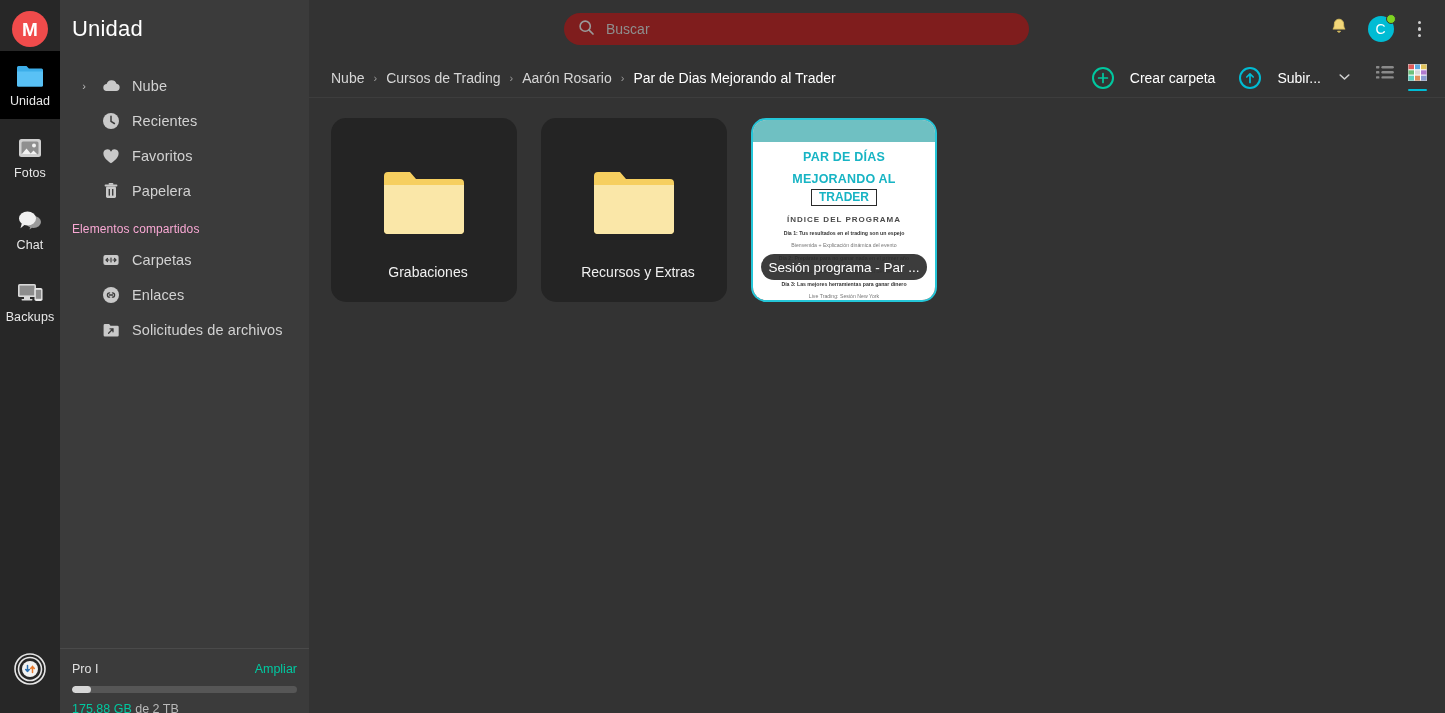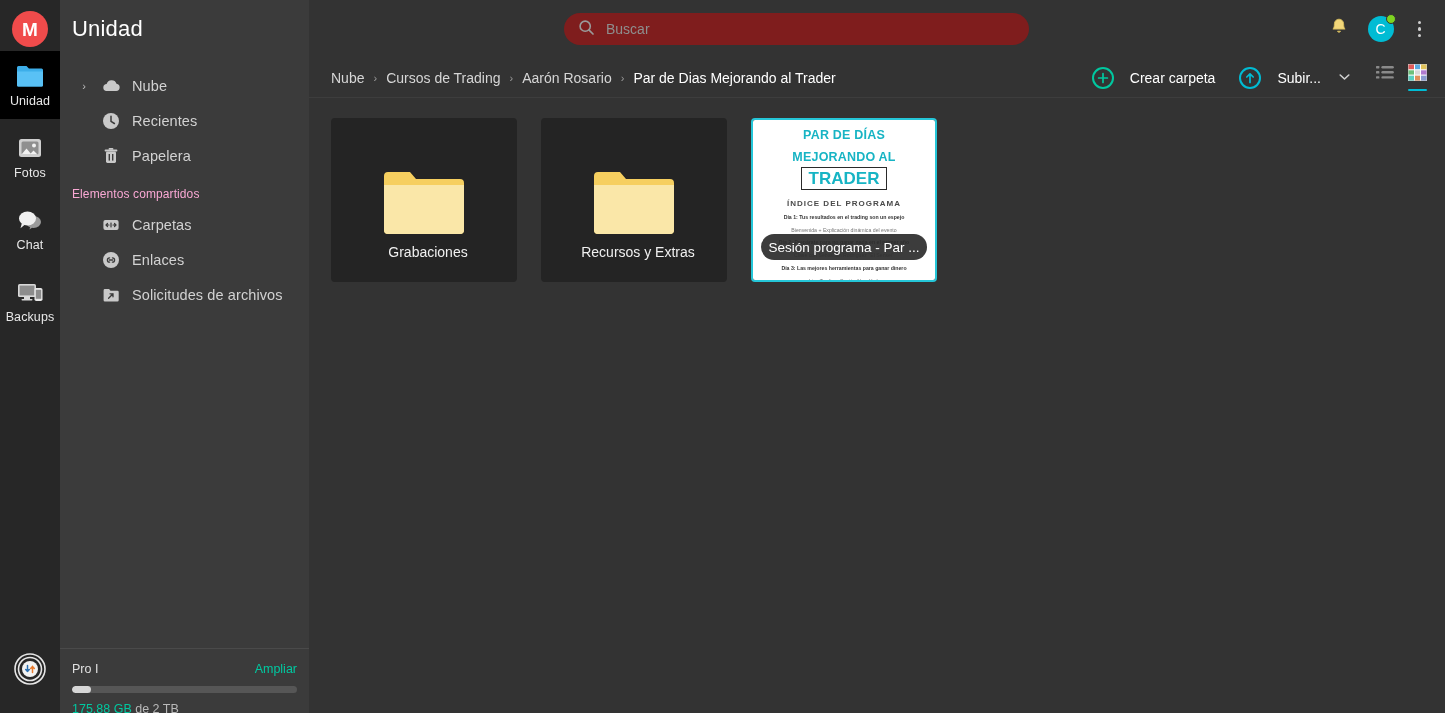--- a/index.html
+++ b/index.html
@@ -154,21 +154,21 @@
   .vt { cursor: pointer; position: relative; padding-bottom: 6px; }
   .vt.active::after {
     content: ""; position: absolute; left: 0; right: 0; bottom: 0;
     height: 2.5px; background: #00bcd4; border-radius: 2px;
   }
 
   
   .grid-area { flex: 1 1 auto; padding: 20px 0 0 22px; overflow: hidden; }
   .grid { display: flex; flex-wrap: wrap; gap: 24px; }
   .card {
-    width: 186px; height: 164px; background: #242424; border-radius: 4px;
+    width: 186px; height: 184px; background: #242424; border-radius: 15px;
     position: relative; cursor: pointer; overflow: hidden;
     display: flex; flex-direction: column; align-items: center;
   }
   .folder-ico { margin-top: 50px; }
   .card-name {
     position: absolute; bottom: 22px; left: 8px; right: 0; text-align: center;
     font-size: 14px; color: #f0f0f0; padding: 0 10px;
     overflow: hidden; text-overflow: ellipsis; white-space: nowrap;
   }
   
@@ -179,21 +179,21 @@
     position: absolute; inset: 0; background: #ffffff;
     display: flex; flex-direction: column; align-items: center;
   }
   .thumb-band { width: 100%; height: 22px; background: #6fc0c2; }
   .t-h1 {
     margin-top: 8px; font-size: 12.5px; font-weight: bold; color: #17b4c4;
     line-height: 1.15; text-align: center; letter-spacing: .2px;
   }
   .t-box {
     margin-top: 2px; border: 1.5px solid #2a2a2a; padding: 0px 7px;
-    font-size: 17px; font-weight: bold; color: #17b4c4; line-height: 1.25;
+    font-size: 12px; font-weight: bold; color: #17b4c4; line-height: 1.25;
   }
   .t-h2 {
     margin-top: 9px; font-size: 8px; font-weight: bold; color: #4a4a4a;
     letter-spacing: 1px;
   }
   .t-line {
     margin-top: 7px; font-size: 5.2px; color: #333; text-align: center;
     line-height: 1.1; max-width: 168px; font-weight: bold;
   }
   .t-line.lite { font-weight: normal; color: #777; }
@@ -297,20 +297,29 @@
         <span class="nav-caret"></span>
         <span class="nav-ico">
           <svg width="22" height="22" viewBox="0 0 22 22">
             <circle cx="11" cy="11" r="8" fill="#c9c9c9"></circle>
             <path d="M11 6.2v5.2l3.4 2.1" stroke="#3b3b3b" stroke-width="1.5" fill="none" stroke-linecap="round"></path>
           </svg>
         </span>
         <span class="nav-label">Recientes</span>
       </div>
 
+      <div class="nav-row">
+        <span class="nav-caret"></span>
+        <span class="nav-ico">
+          <svg width="22" height="22" viewBox="0 0 22 22">
+            <path d="M11 18.2S3.4 13.6 3.4 8.7A4 4 0 0 1 11 6.7a4 4 0 0 1 7.6 2c0 4.9-7.6 9.5-7.6 9.5z" fill="#c9c9c9"></path>
+          </svg>
+        </span>
+        <span class="nav-label">Favoritos</span>
+      </div>
 
       <div class="nav-row">
         <span class="nav-caret"></span>
         <span class="nav-ico">
           <svg width="22" height="22" viewBox="0 0 22 22">
             <rect x="6" y="6.6" width="10" height="11.4" rx="1.4" fill="#c9c9c9"></rect>
             <rect x="4.6" y="4.6" width="12.8" height="1.8" rx=".9" fill="#c9c9c9"></rect>
             <rect x="8.6" y="3" width="4.8" height="1.8" rx=".9" fill="#c9c9c9"></rect>
             <rect x="8.6" y="9" width="1.4" height="6.6" fill="#3b3b3b"></rect>
             <rect x="12" y="9" width="1.4" height="6.6" fill="#3b3b3b"></rect>

